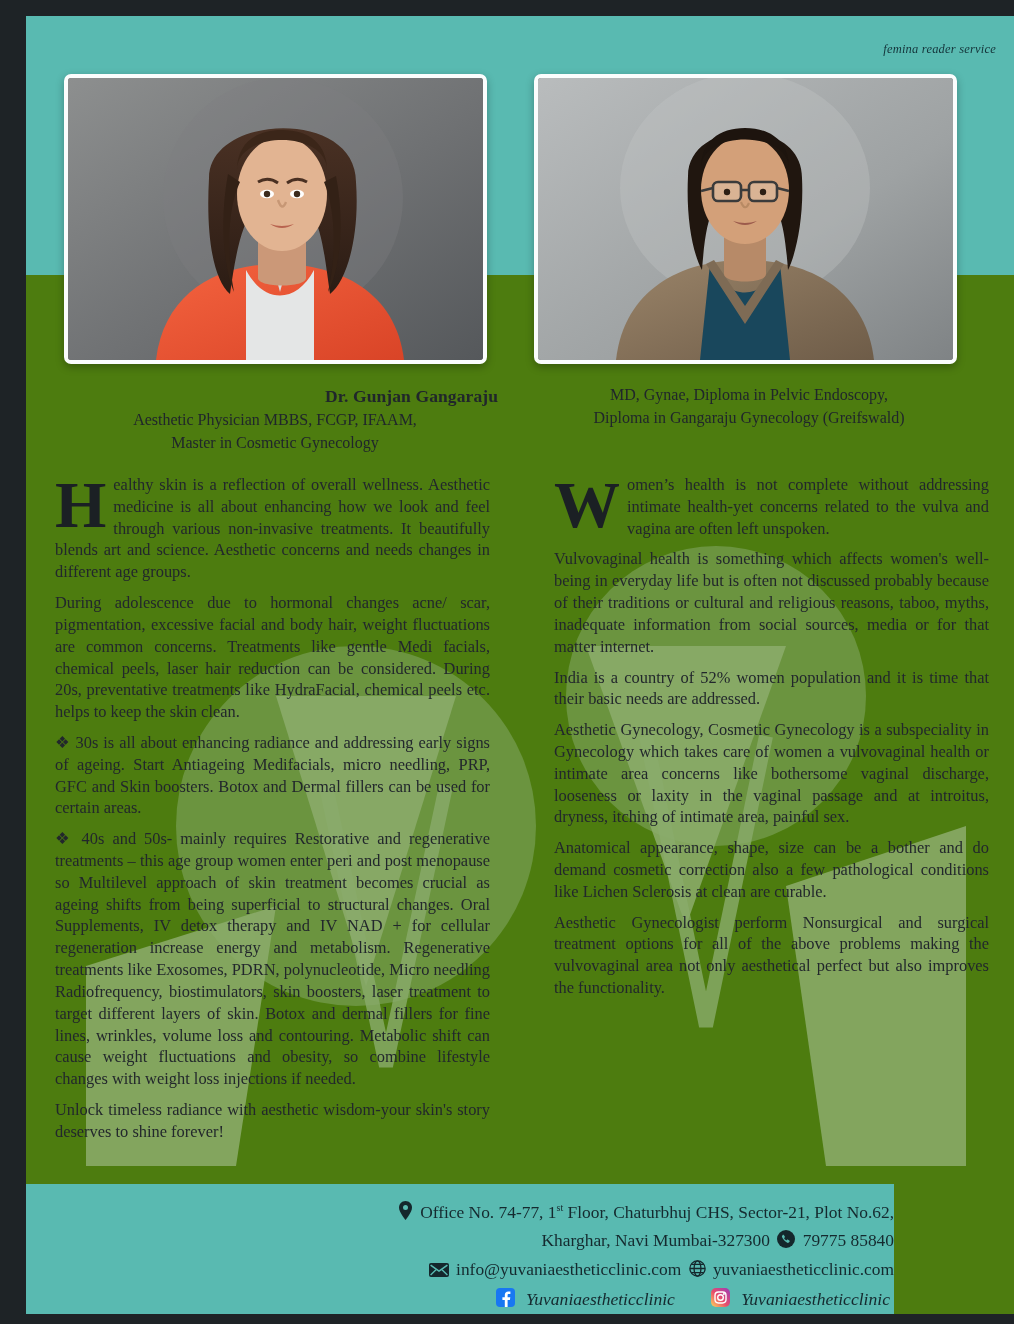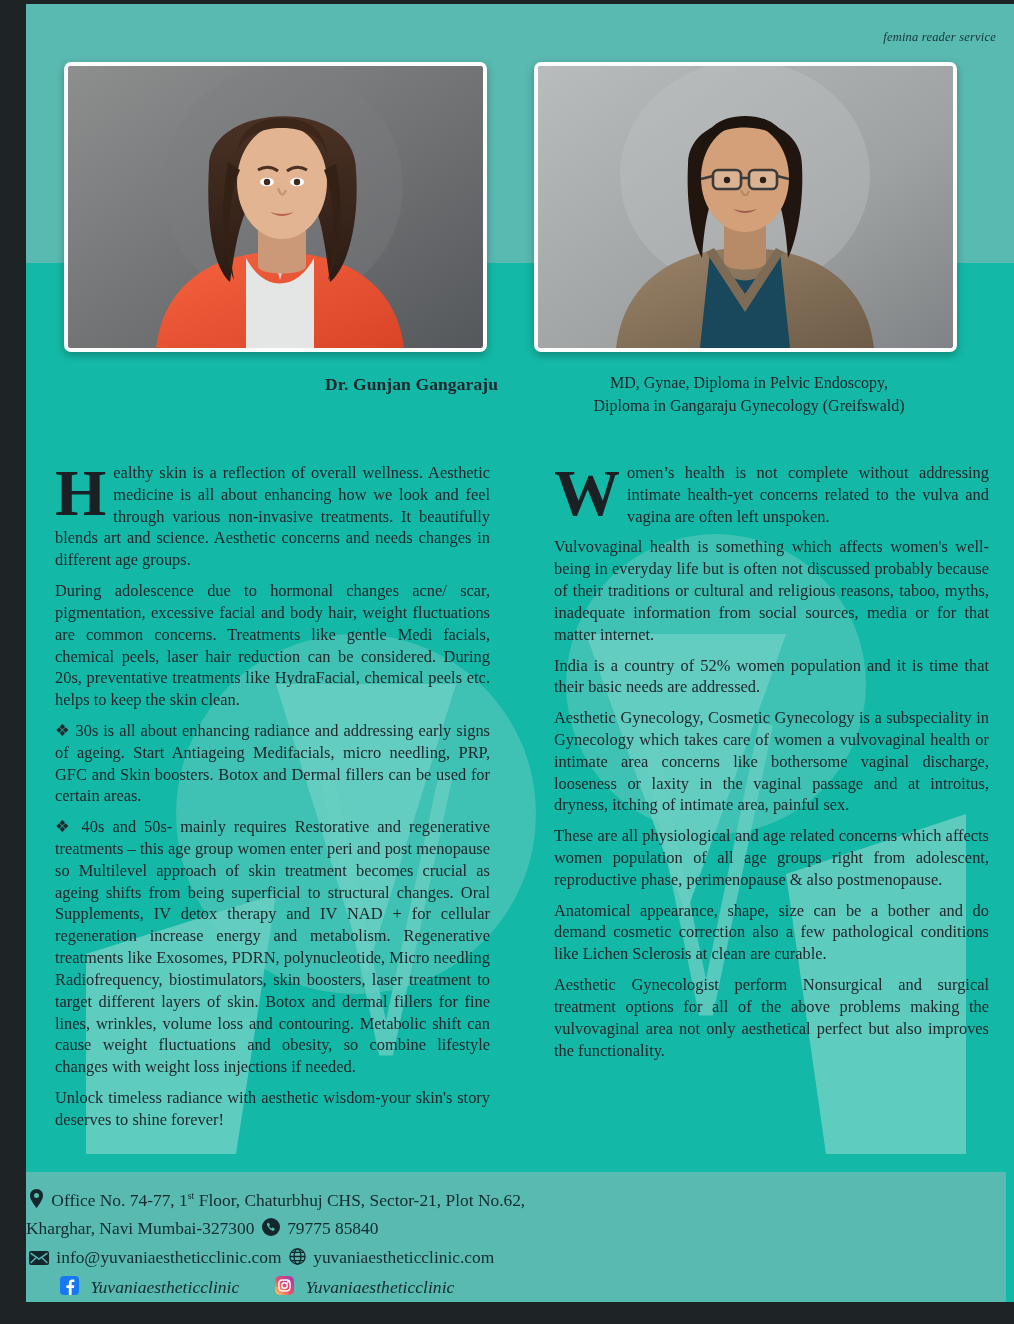--- a/index.html
+++ b/index.html
@@ -12,24 +12,24 @@
     height: 1324px;
     position: relative;
     overflow: hidden;
     font-family: "Liberation Serif", "DejaVu Serif", serif;
   }
 
   
   .page {
     position: absolute;
     left: 26px;
-    top: 4px;
+    top: 16px;
     width: 988px;
     height: 1298px;
-    background: #14b8a6;
+    background: #4d7c0f;
     overflow: hidden;
   }
 
   
   .masthead {
     position: absolute;
     left: 0; top: 0;
     width: 988px;
     height: 259px;
     background: #59bab1;
@@ -128,25 +128,25 @@
     padding: 5px 7px 0 0;
     font-weight: bold;
     color: #1b2024;
   }
 
   
   .footer {
     position: absolute;
     left: 0;
     top: 1168px;
-    width: 980px;
+    width: 868px;
     height: 130px;
     background: #59bab1;
     color: #14272c;
-    text-align: left;
+    text-align: right;
     padding-top: 15px;
     box-sizing: border-box;
   }
   .footer-line {
     font-size: 17.4px;
     line-height: 1.52;
     color: #152a2f;
     white-space: nowrap;
   }
   .footer-line.social {
@@ -277,20 +277,22 @@
           <circle cx="225" cy="114" r="3.2" fill="#2c1f15"></circle>
           <path d="M203 124 q4 10 8 1" stroke="#b88a64" stroke-width="2.2" fill="none"></path>
           <path d="M195 143 q12 8 24 0 q-12 4 -24 0 Z" fill="#9c5b4c"></path>
         </svg>
       </div>
     </div>
   </div>
 
   <div class="caption left">
     <span class="doc-name">Dr. Gunjan Gangaraju</span>
+    <span class="doc-cred">Aesthetic Physician MBBS, FCGP, IFAAM,</span>
+    <span class="doc-cred">Master in Cosmetic Gynecology</span>
   </div>
 
   <div class="caption right">
     <span class="doc-cred">MD, Gynae, Diploma in Pelvic Endoscopy,</span>
     <span class="doc-cred">Diploma in Gangaraju Gynecology (Greifswald)</span>
   </div>
 
   <div class="columns">
 
     <div class="col">
@@ -299,21 +301,20 @@
       <p>❖ 30s is all about enhancing radiance and addressing early signs of ageing. Start Antiageing Medifacials, micro needling, PRP, GFC and Skin boosters. Botox and Dermal fillers can be used for certain areas.</p>
       <p>❖ 40s and 50s- mainly requires Restorative and regenerative treatments – this age group women enter peri and post menopause so Multilevel approach of skin treatment becomes crucial as ageing shifts from being superficial to structural changes. Oral Supplements, IV detox therapy and IV NAD + for cellular regeneration increase energy and metabolism. Regenerative treatments like Exosomes, PDRN, polynucleotide, Micro needling Radiofrequency, biostimulators, skin boosters, laser treatment to target  different layers of skin. Botox and dermal fillers for fine lines, wrinkles, volume loss and contouring. Metabolic shift can cause weight fluctuations and obesity, so combine lifestyle changes with weight loss injections if needed.</p>
       <p class="tight">Unlock timeless radiance with aesthetic wisdom-your skin's story deserves to shine forever!</p>
     </div>
 
     <div class="col">
       <p class="dropcap">Women’s health is not complete without addressing intimate health-yet concerns related to the vulva and vagina are often left unspoken.</p>
       <p>Vulvovaginal health is something which affects women's well-being in everyday life but is often not discussed probably because of their traditions or cultural and religious reasons, taboo, myths, inadequate information from social sources, media or for that matter internet.</p>
       <p>India is a country of 52% women population and it is time that their basic needs are addressed.</p>
       <p>Aesthetic Gynecology, Cosmetic Gynecology is a subspeciality in Gynecology which takes care of women a vulvovaginal health or intimate area concerns like bothersome vaginal discharge, looseness or laxity in the vaginal passage and at introitus, dryness, itching of intimate area, painful sex.</p>
-      <p>These are   all  physiological and age related concerns which affects women population of all age groups right from adolescent, reproductive phase, perimenopause &amp; also postmenopause.</p>
       <p>Anatomical appearance, shape, size can be a bother and do demand cosmetic correction also a few pathological conditions like Lichen Sclerosis at clean are curable.</p>
       <p>Aesthetic Gynecologist perform Nonsurgical and surgical treatment options for all of the above problems making the vulvovaginal area not only aesthetical perfect but also improves the functionality.</p>
     </div>
   </div>
 
   <div class="footer">
 
     <div class="footer-line">
       <span class="ic">
         <svg width="15" height="19" viewBox="0 0 15 19">

